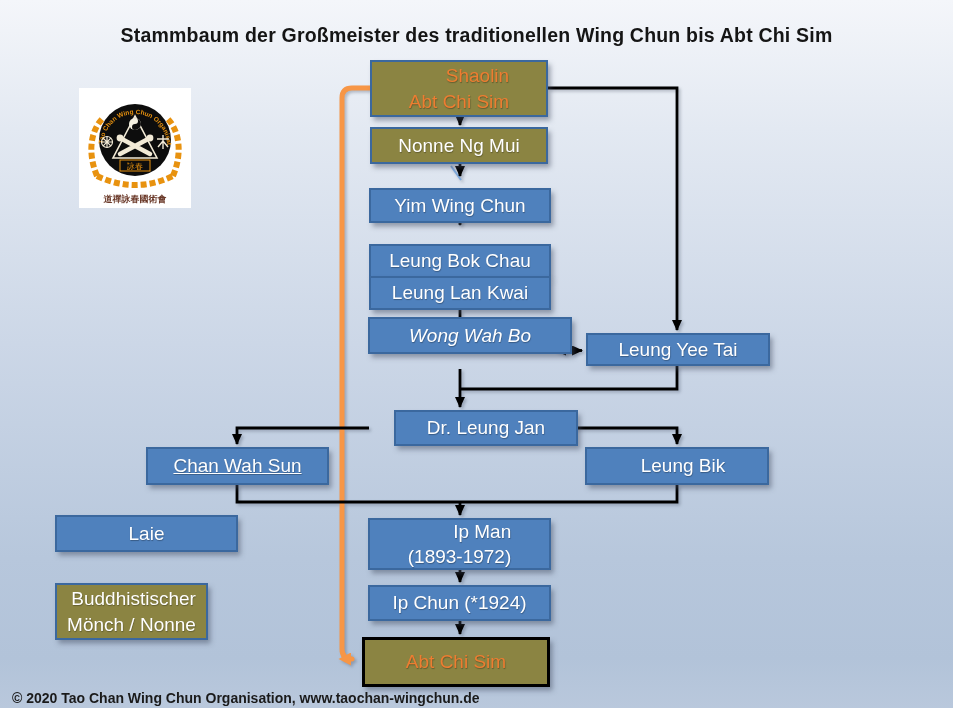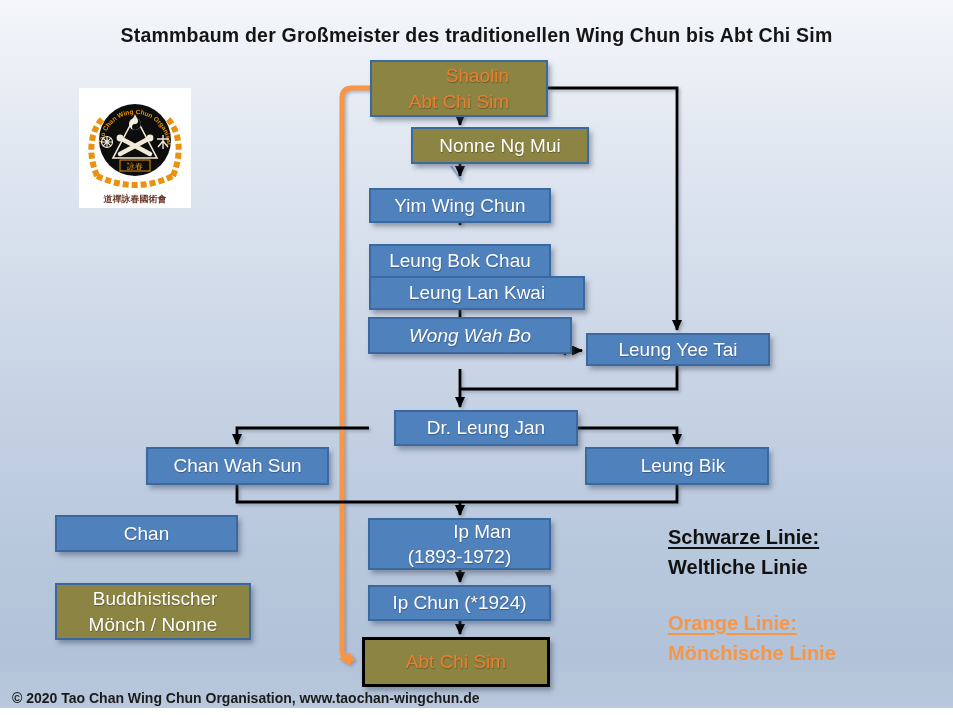--- a/index.html
+++ b/index.html
@@ -110,45 +110,35 @@
       <path d="M553,428 L677,428 L677,444" marker-end="url(#arrB)"></path>
       <path d="M237,485 L237,502 L677,502 L677,485"></path>
       <path d="M460,502 L460,515" marker-end="url(#arrB)"></path>
       <path d="M460,570 L460,582" marker-end="url(#arrB)"></path>
       <path d="M460,621 L460,634" marker-end="url(#arrB)"></path>
     </g>
   </svg>
 
   <div class="node olive orange-text" style="left:370px;top:60px;width:178px;height:57px;">Shaolin
 Abt Chi Sim</div>
-  <div class="node olive" style="left:370px;top:127px;width:178px;height:37px;margin-left:41px;">Nonne Ng Mui</div>
+  <div class="node olive" style="left:370px;top:127px;width:178px;height:37px;">Nonne Ng Mui</div>
   <div class="node" style="left:369px;top:188px;width:182px;height:35px;">Yim Wing Chun</div>
   <div class="node" style="left:369px;top:244px;width:182px;height:34px;">Leung Bok Chau</div>
-  <div class="node" style="left:369px;top:276px;width:216px;height:34px;">Leung Lan Kwai</div>
+  <div class="node" style="left:369px;top:276px;width:182px;height:34px;">Leung Lan Kwai</div>
   <div class="node" style="left:368px;top:317px;width:204px;height:37px;font-style:italic;">Wong Wah Bo</div>
   <div class="node" style="left:586px;top:333px;width:184px;height:33px;">Leung Yee Tai</div>
   <div class="node" style="left:369px;top:410px;width:184px;height:36px;margin-left:25px;">Dr. Leung Jan</div>
-  <div class="node" style="left:146px;top:447px;width:183px;height:38px;">Chan Wah Sun</div>
+  <div class="node" style="left:146px;top:447px;width:183px;height:38px;text-decoration:underline;">Chan Wah Sun</div>
   <div class="node" style="left:585px;top:447px;width:184px;height:38px;padding-left:12px;">Leung Bik</div>
   <div class="node" style="left:368px;top:518px;width:183px;height:52px;">Ip Man
 (1893-1972)</div>
   <div class="node" style="left:368px;top:585px;width:183px;height:36px;">Ip Chun (*1924)</div>
   <div class="node olive orange-text black-border" style="left:362px;top:637px;width:188px;height:50px;">Abt Chi Sim</div>
 
-  <div class="node" style="left:55px;top:515px;width:183px;height:37px;">Chan</div>
-  <div class="node olive" style="left:55px;top:583px;width:196px;height:57px;">Buddhistischer
+  <div class="node" style="left:55px;top:515px;width:183px;height:37px;">Laie</div>
+  <div class="node olive" style="left:55px;top:583px;width:153px;height:57px;">Buddhistischer
 Mönch / Nonne</div>
 
-  <div class="legend-right">
-    <div class="legend-black">
-      <div class="legend-black-title">Schwarze Linie:</div>
-      <div>Weltliche Linie</div>
-    </div>
-    <div class="legend-orange">
-      <div class="legend-orange-title">Orange Linie:</div>
-      <div>Mönchische Linie</div>
-    </div>
-  </div>
 
   <div class="footer">© 2020 Tao Chan Wing Chun Organisation, www.taochan-wingchun.de</div>
 
   <div class="bottom-strip"></div>
 </div>
 
 </body></html>

